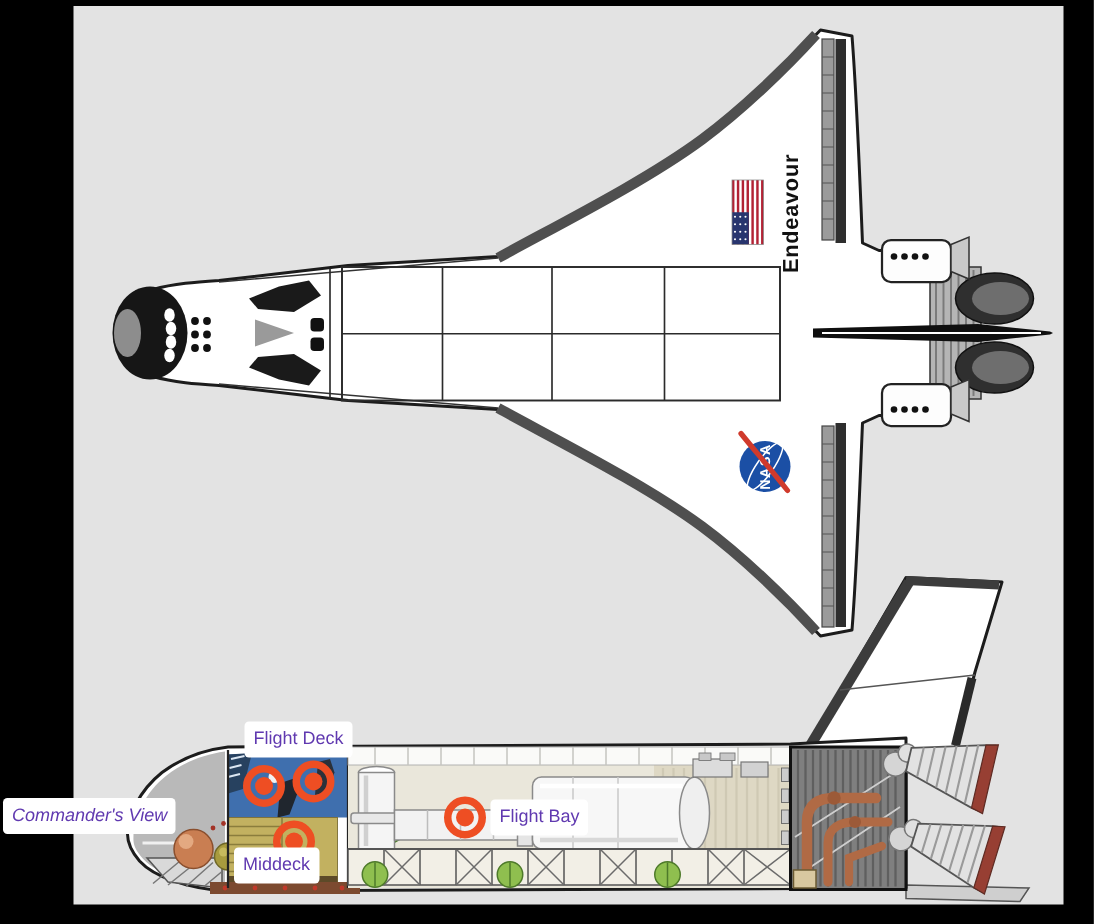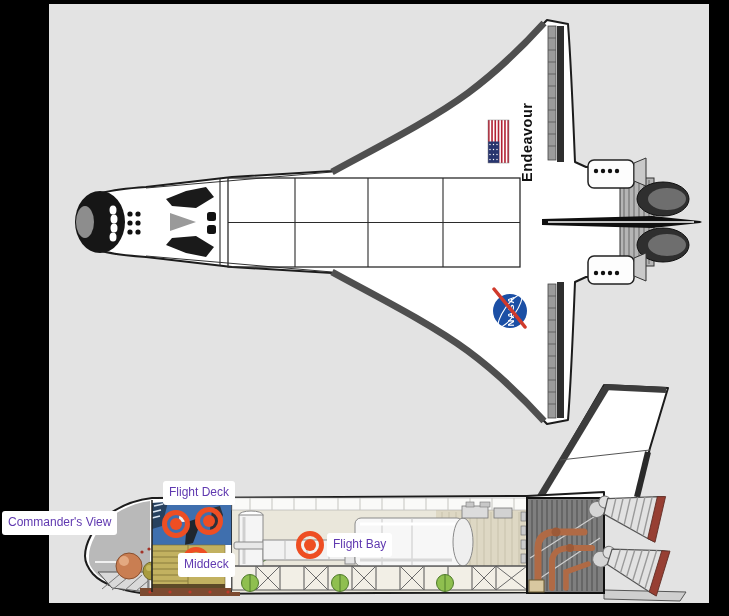--- a/index.html
+++ b/index.html
@@ -21,23 +21,23 @@
   }
   .hotspot-marker{
     position:absolute;z-index:20;width:28px;height:28px;box-sizing:border-box;
     margin-left:-14px;margin-top:-14px;border-radius:50%;
     border:5px solid var(--marker,#ee4e23);cursor:pointer;
   }
   .hotspot-marker::after{
     content:"";position:absolute;left:50%;top:50%;width:12px;height:12px;
     margin:-6px 0 0 -6px;border-radius:50%;background:var(--marker,#ee4e23);
   }
-  .lbl-commanders-view{left:2px;top:511px;}
+  .lbl-commanders-view{left:2px;top:532px;font-style:italic;}
   .lbl-flight-deck{left:163px;top:481px;}
-  .lbl-middeck{left:156px;top:553px;margin-left:22px;}
+  .lbl-middeck{left:156px;top:565px;}
   .lbl-payload-bay{left:327px;top:533px;}
   .mk-commanders-view{left:176px;top:524px;}
   .mk-flight-deck{left:209px;top:521px;}
   .mk-middeck{left:196px;top:561px;}
   .mk-payload-bay{left:310px;top:545px;}
 </style>
 </head>
 <body>
 
 <div class="stage">

